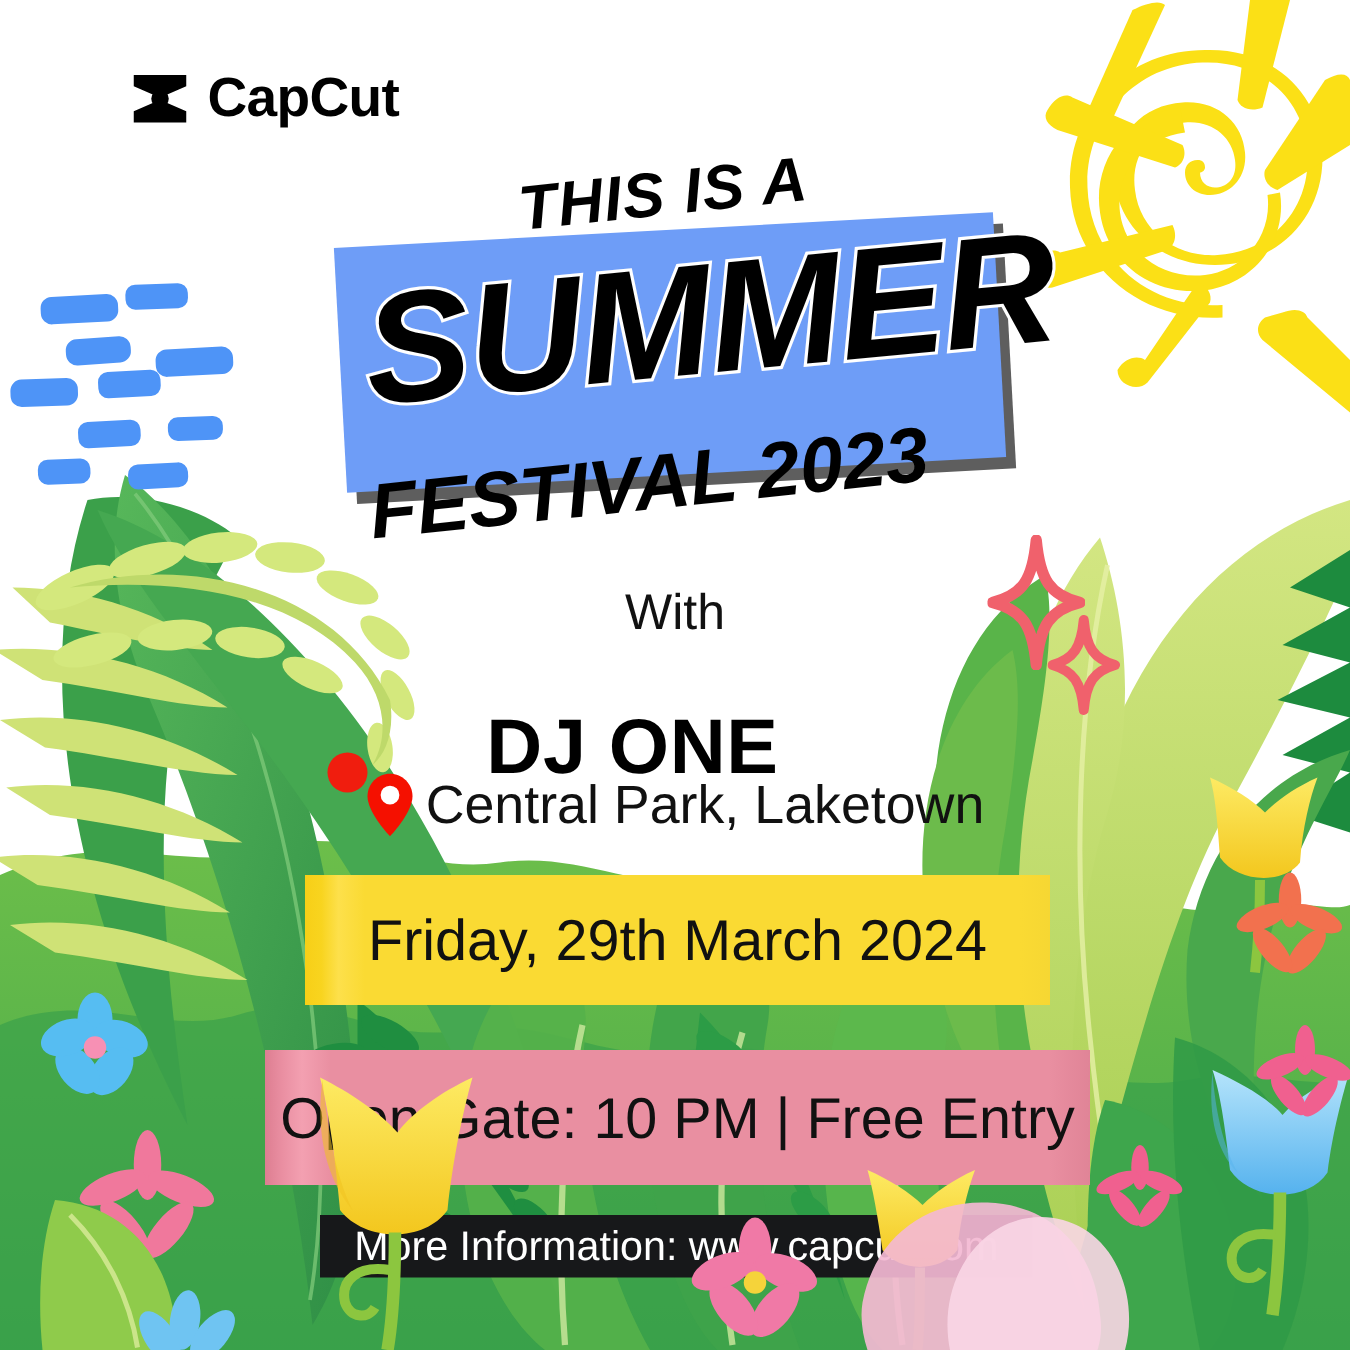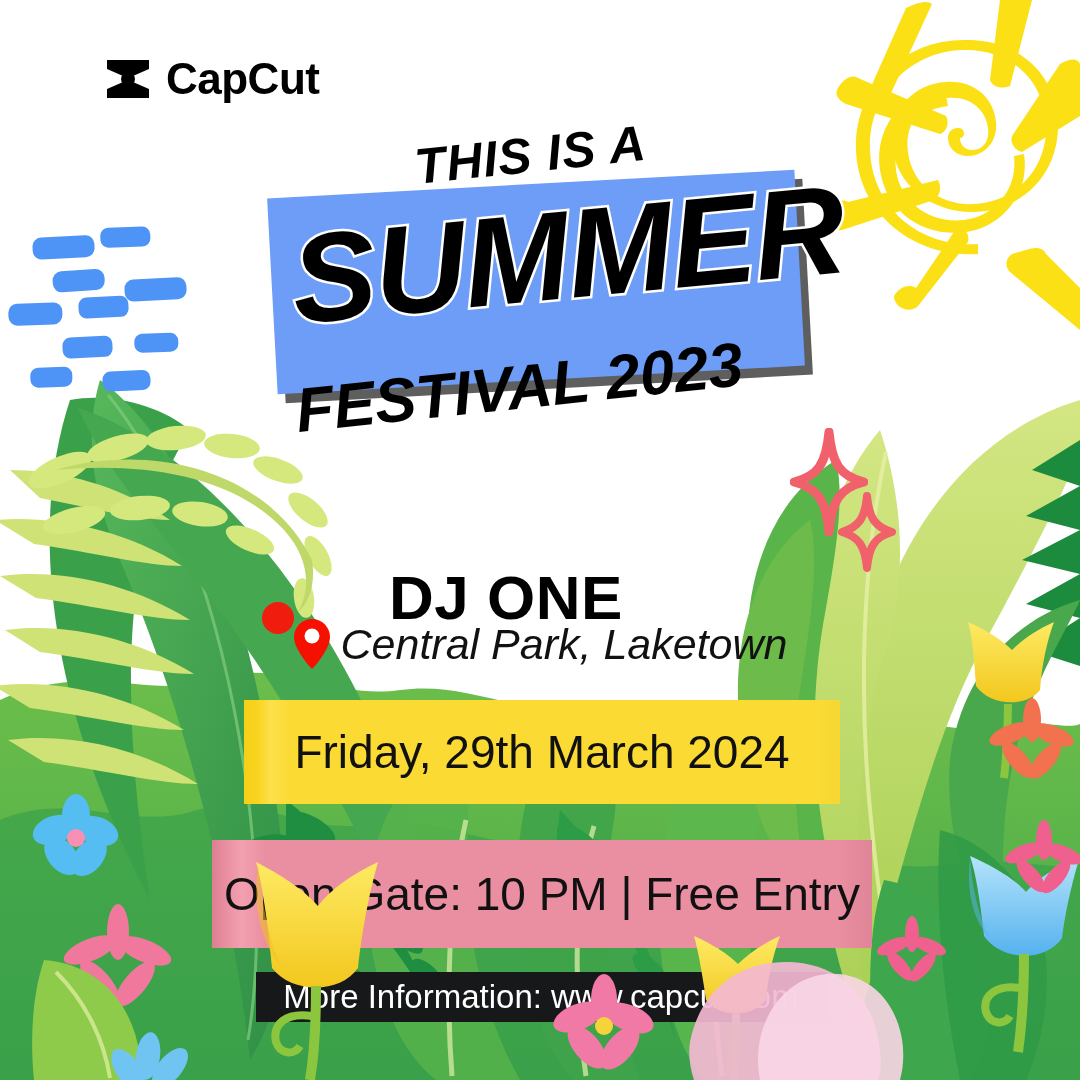--- a/index.html
+++ b/index.html
@@ -68,21 +68,21 @@
     font-size:40px;font-weight:normal;color:#111;
   }
   .dj-line{
     position:absolute;left:0;top:518px;width:1012px;text-align:center;
     font-size:62px;font-weight:bold;color:#000;letter-spacing:0.5px;margin-top:44px;
   }
 
   
   #location{
     position:absolute;left:0;top:618px;width:1080px;
-    display:flex;align-items:center;justify-content:center;gap:10px;font-style:italic;
+    display:flex;align-items:center;justify-content:center;gap:10px;
   }
   #location .pin{width:38px;height:52px;display:block;}
   #location .place{font-size:43px;font-weight:normal;color:#111;white-space:nowrap;}
 
   
   .banner{position:absolute;display:flex;align-items:center;}
   #date-banner{
     left:244px;top:700px;width:596px;height:104px;
     background:linear-gradient(90deg,#f7cf17 0%,#f8d41f 2.2%,#fde04b 4.5%,#fada33 8%,#fada33 96%,#f6d733 100%);
     justify-content:center;
@@ -309,20 +309,21 @@
     <div class="subline">FESTIVAL 2023</div>
 
     <svg class="sparkle" id="sparkle-big" width="78" height="108" viewBox="0 0 78 108">
       <path d="M39,4 C42,36 50,48 74,54 C50,60 42,72 39,104 C36,72 28,60 4,54 C28,48 36,36 39,4 Z" fill="none" stroke="#f0616c" stroke-width="9" stroke-linejoin="round"></path>
     </svg>
     <svg class="sparkle" id="sparkle-small" width="58" height="80" viewBox="0 0 58 80">
       <path d="M29,4 C31,26 37,35 54,40 C37,45 31,54 29,76 C27,54 21,45 4,40 C21,35 27,26 29,4 Z" fill="none" stroke="#f0616c" stroke-width="8" stroke-linejoin="round"></path>
     </svg>
   </div>
 
+  <div class="with-line">With</div>
   <div class="dj-line">DJ ONE</div>
 
   <div id="location">
     <svg class="pin" viewBox="0 0 38 52">
       <path d="M19,1 C28.9,1 37,9.1 37,19 C37,31 22,48 19,51 C16,48 1,31 1,19 C1,9.1 9.1,1 19,1 Z" fill="#f51000"></path>
       <circle cx="19" cy="18" r="7.5" fill="#ffffff"></circle>
     </svg>
     <span class="place">Central Park, Laketown</span>
   </div>
 

